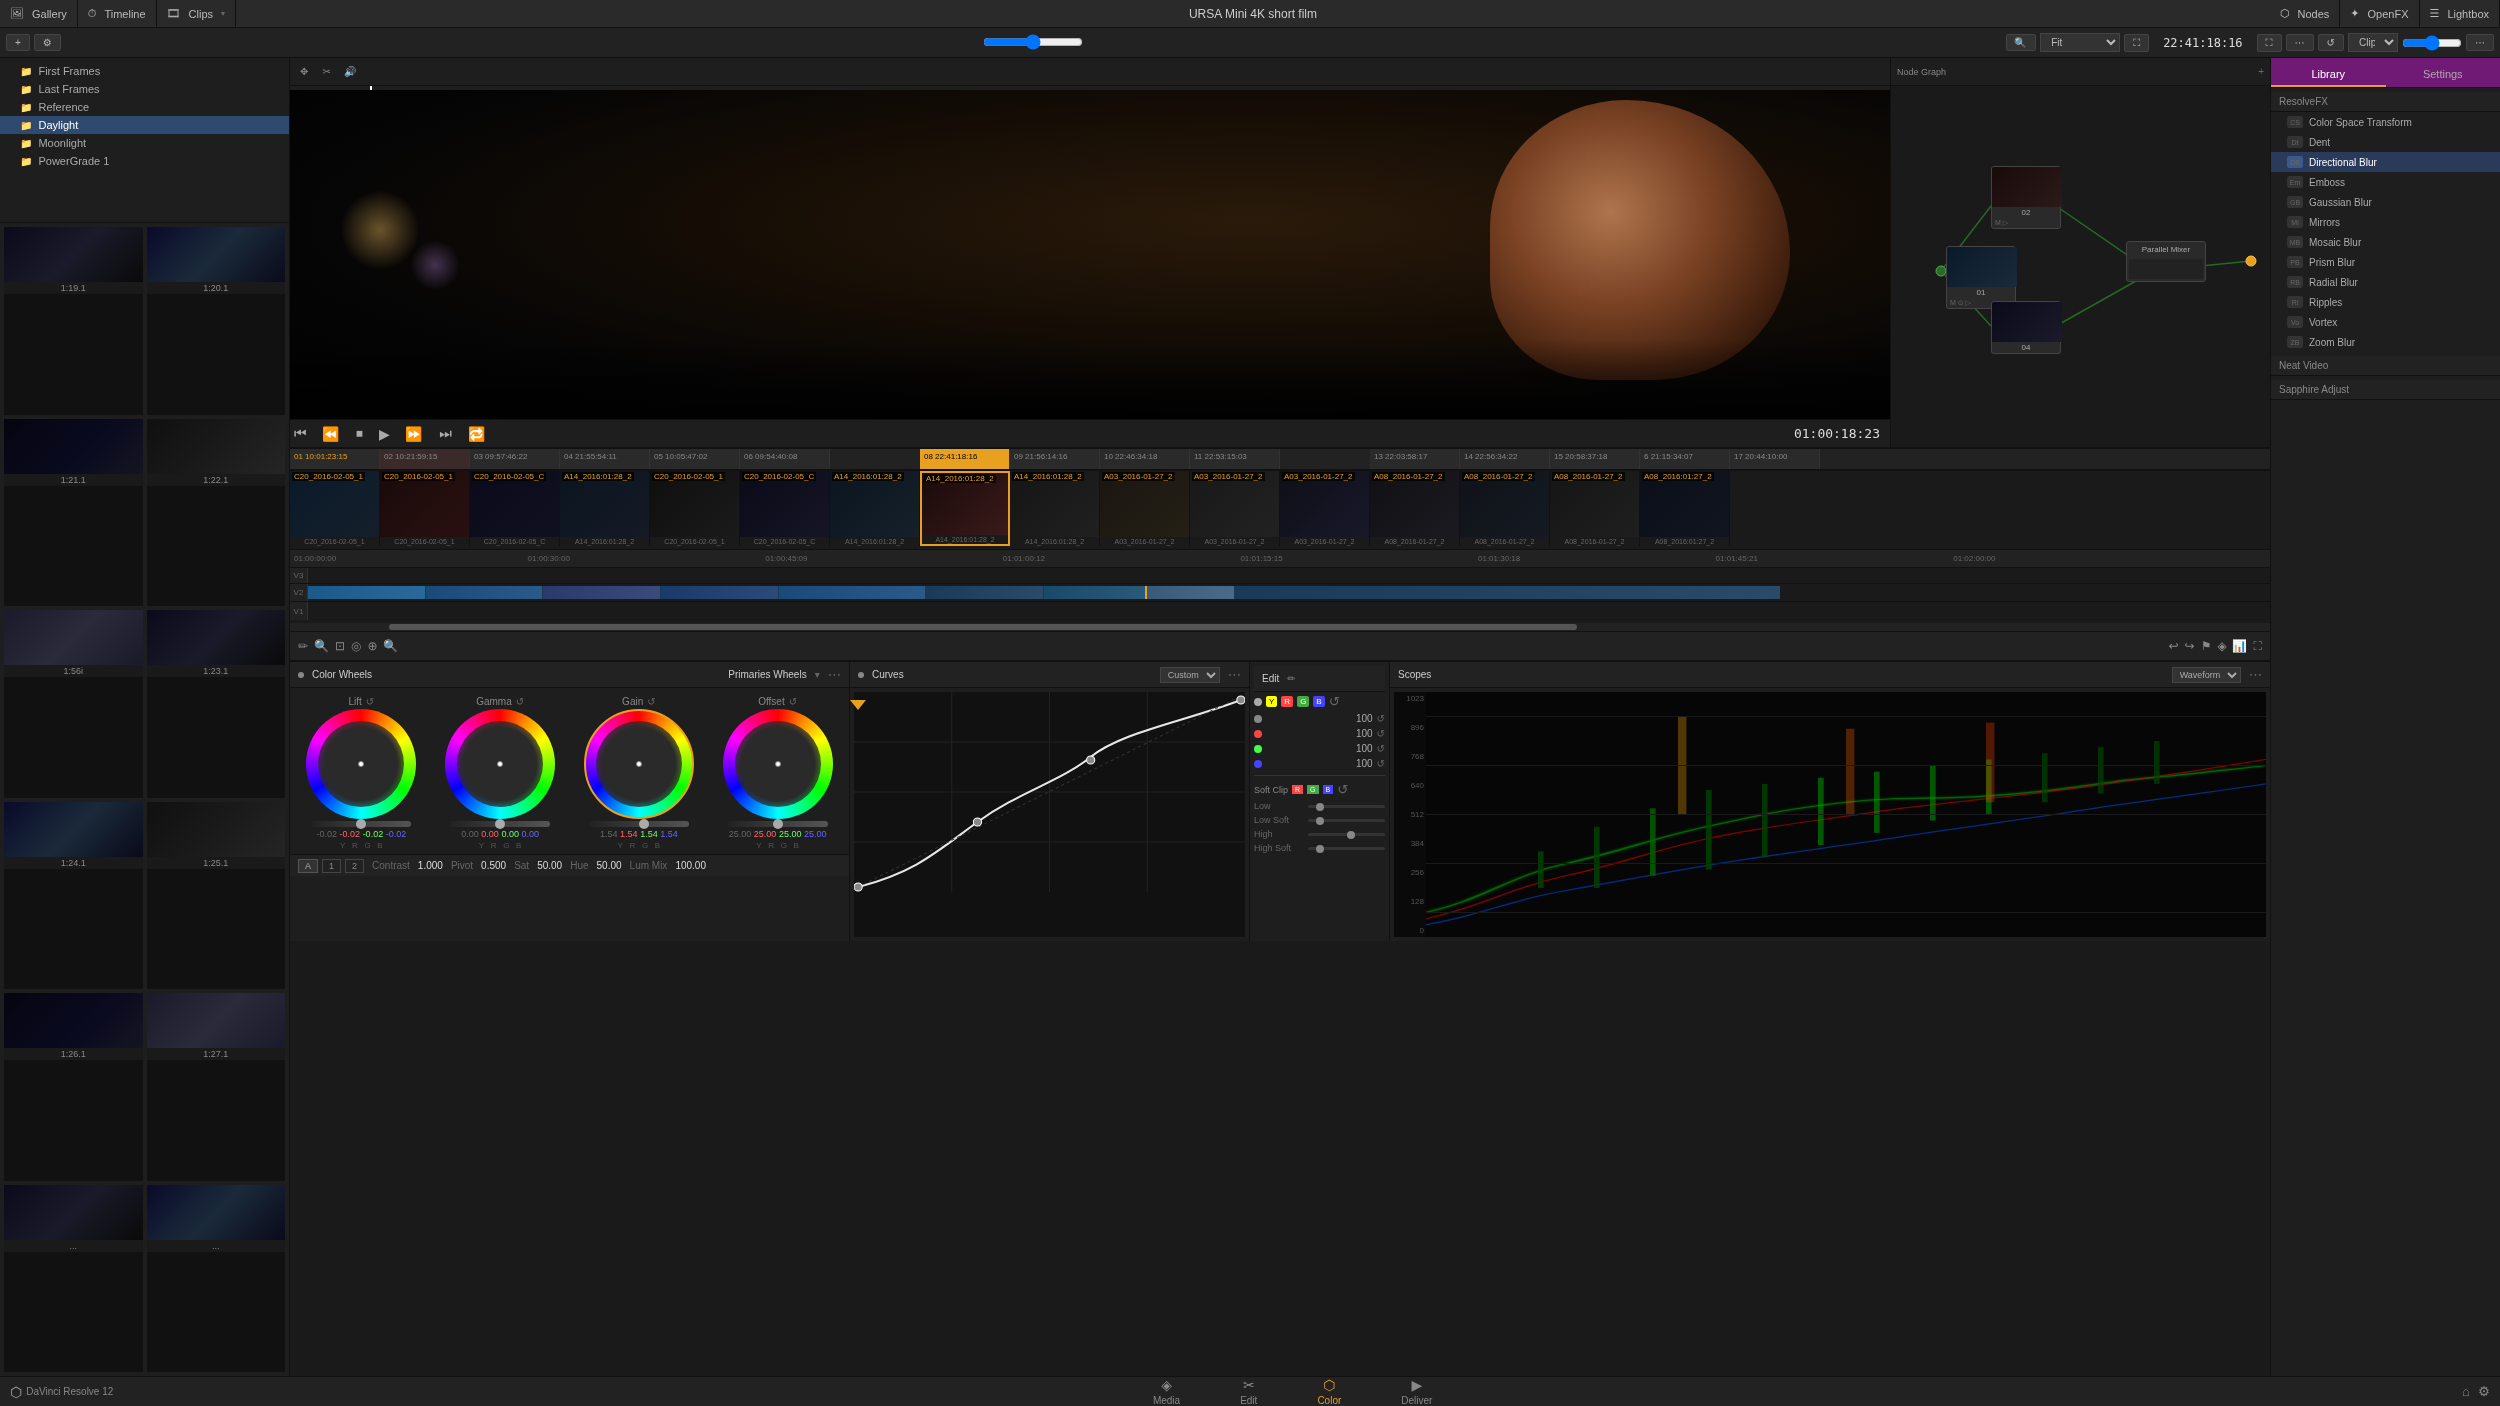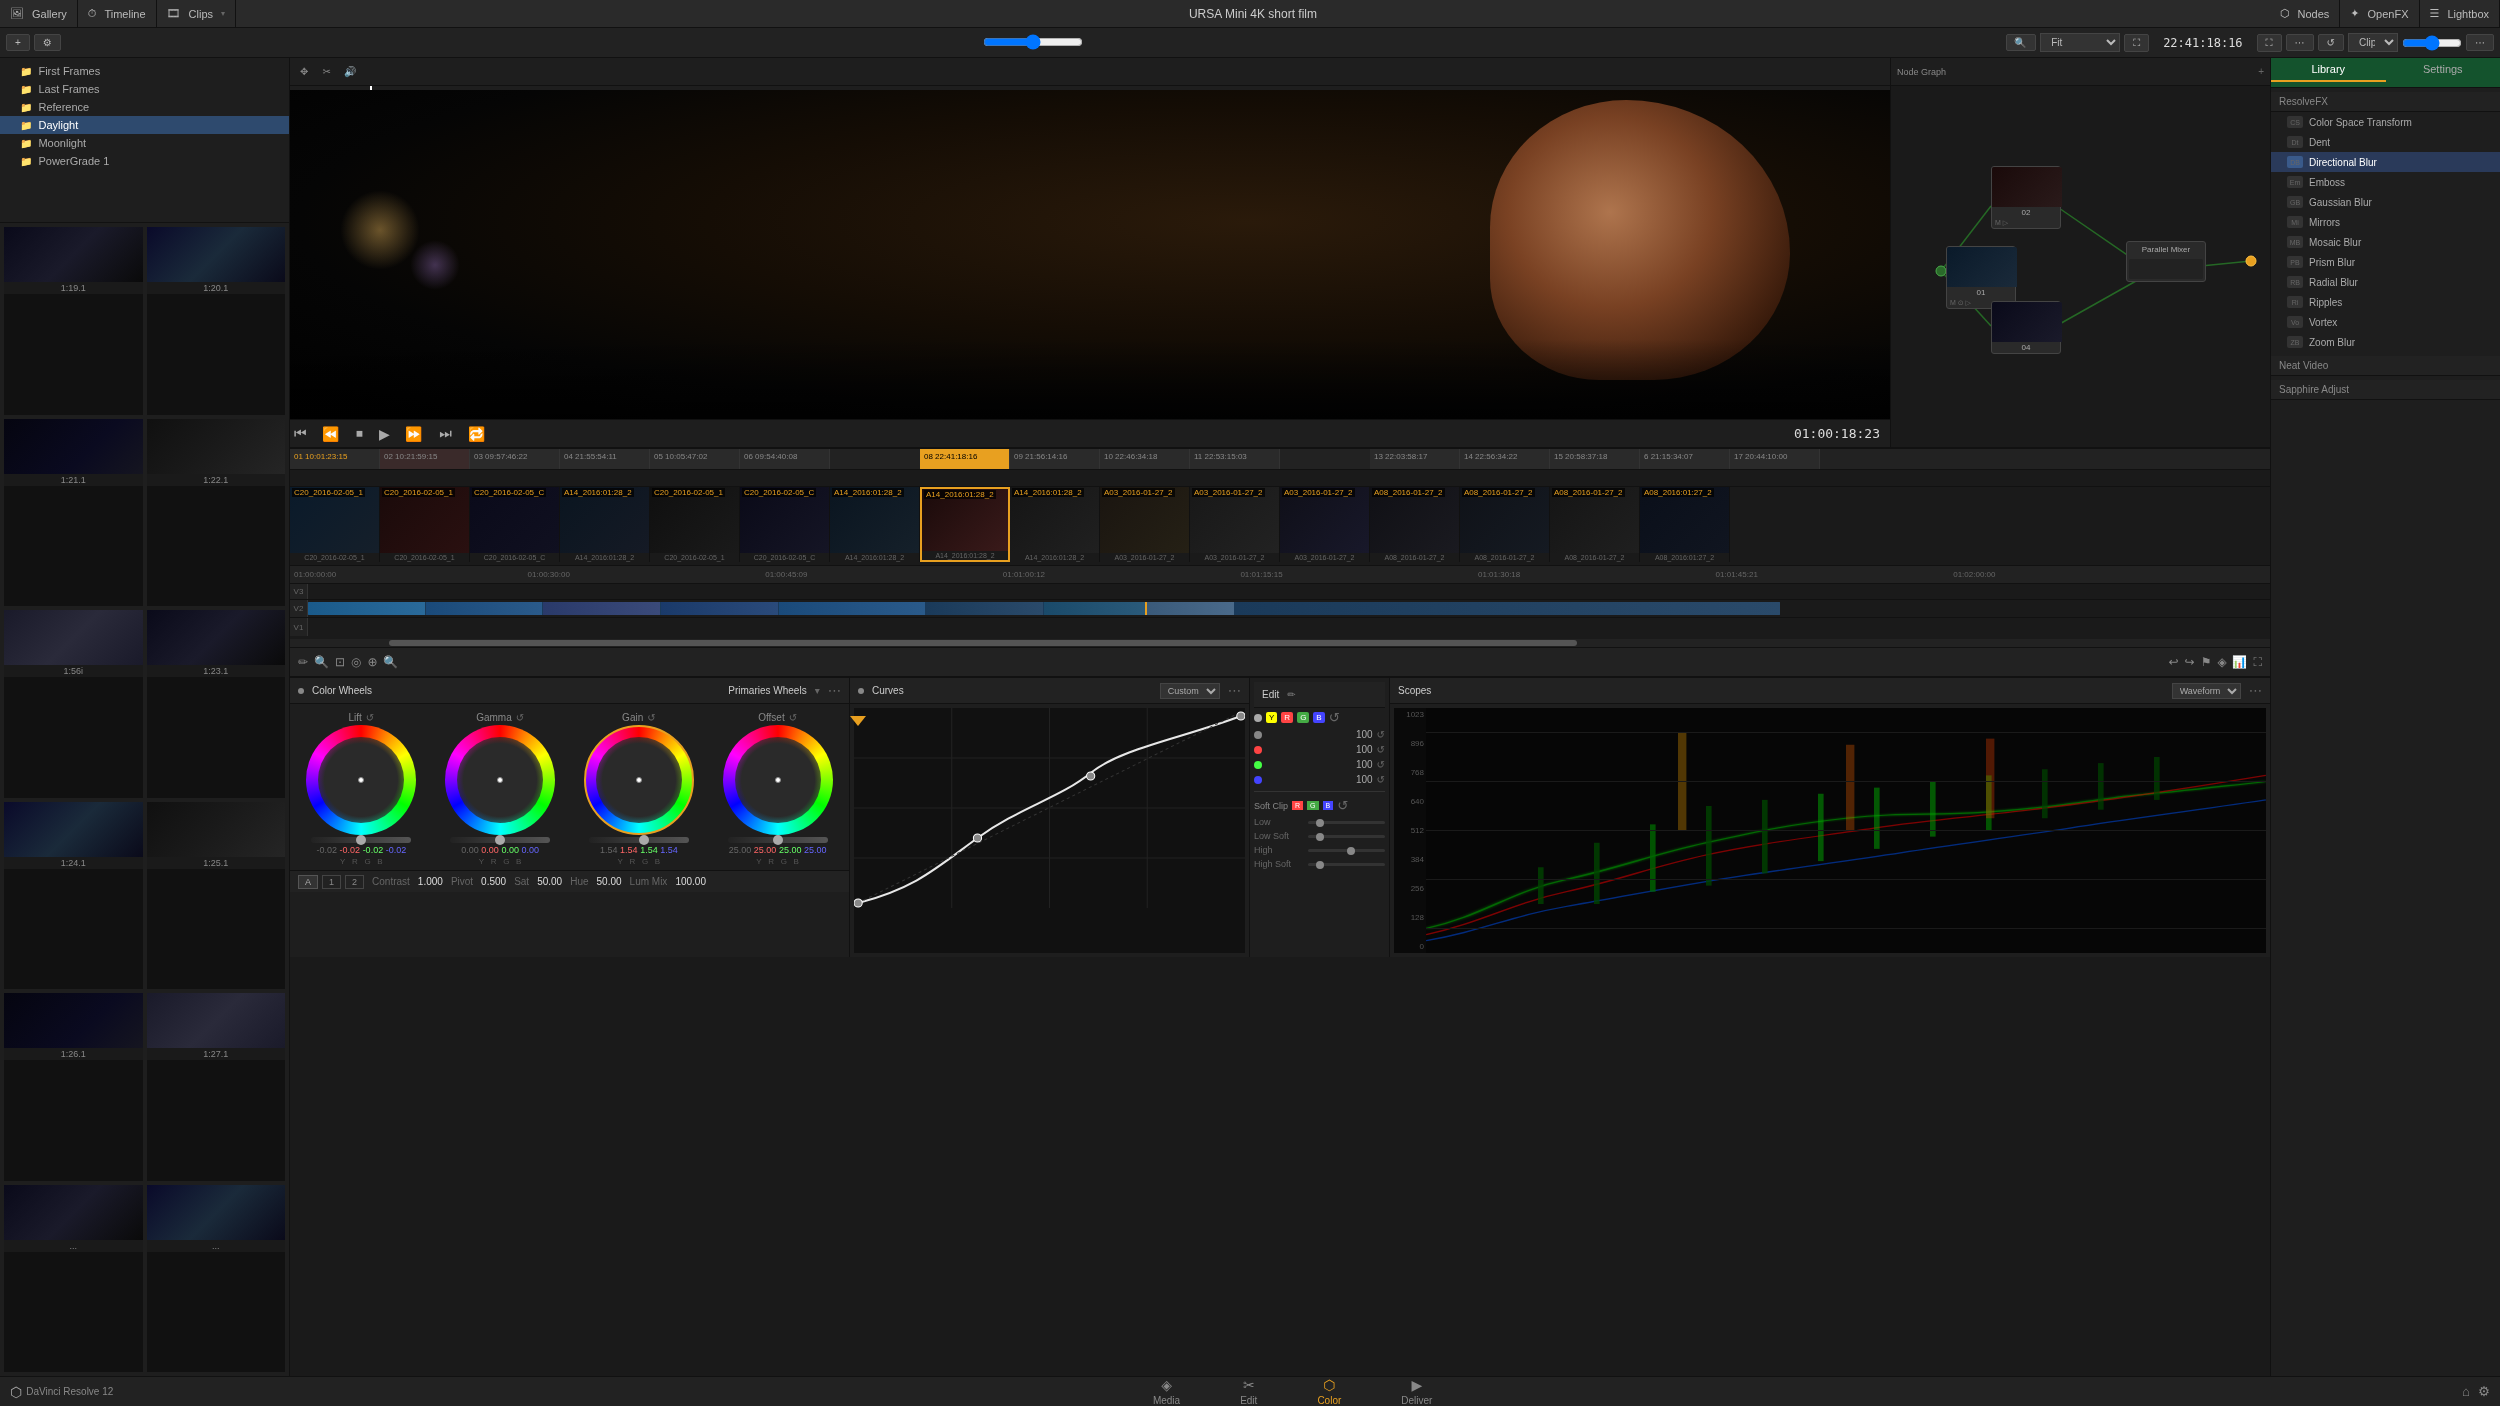--- a/index.html
+++ b/index.html
@@ -342,21 +342,20 @@
 
     
     .clip-strip-row {
       height: 80px;
       background: #1a1a1a;
       border-top: 1px solid #111;
       border-bottom: 1px solid #111;
       overflow-x: hidden;
       position: relative;
       display: flex;
-      margin-top: 16px;
     }
     .clip-strip-item {
       flex-shrink: 0;
       width: 90px;
       height: 75px;
       background: #1e1e1e;
       border-right: 1px solid #111;
       display: flex;
       flex-direction: column;
       cursor: pointer;
@@ -594,24 +593,24 @@
     
     .right-panel {
       width: 230px;
       background: #1e1e1e;
       border-left: 1px solid #111;
       display: flex;
       flex-direction: column;
     }
     .right-panel-tabs {
       height: 30px;
-      background: #14532d;
+      background: #701a75;
       border-bottom: 1px solid #111;
       display: flex;
-      align-items: flex-start;
+      align-items: flex-end;
     }
     .right-tab {
       flex: 1;
       text-align: center;
       padding: 5px;
       font-size: 11px;
       color: #aaa;
       cursor: pointer;
       border-bottom: 2px solid transparent;
     }

